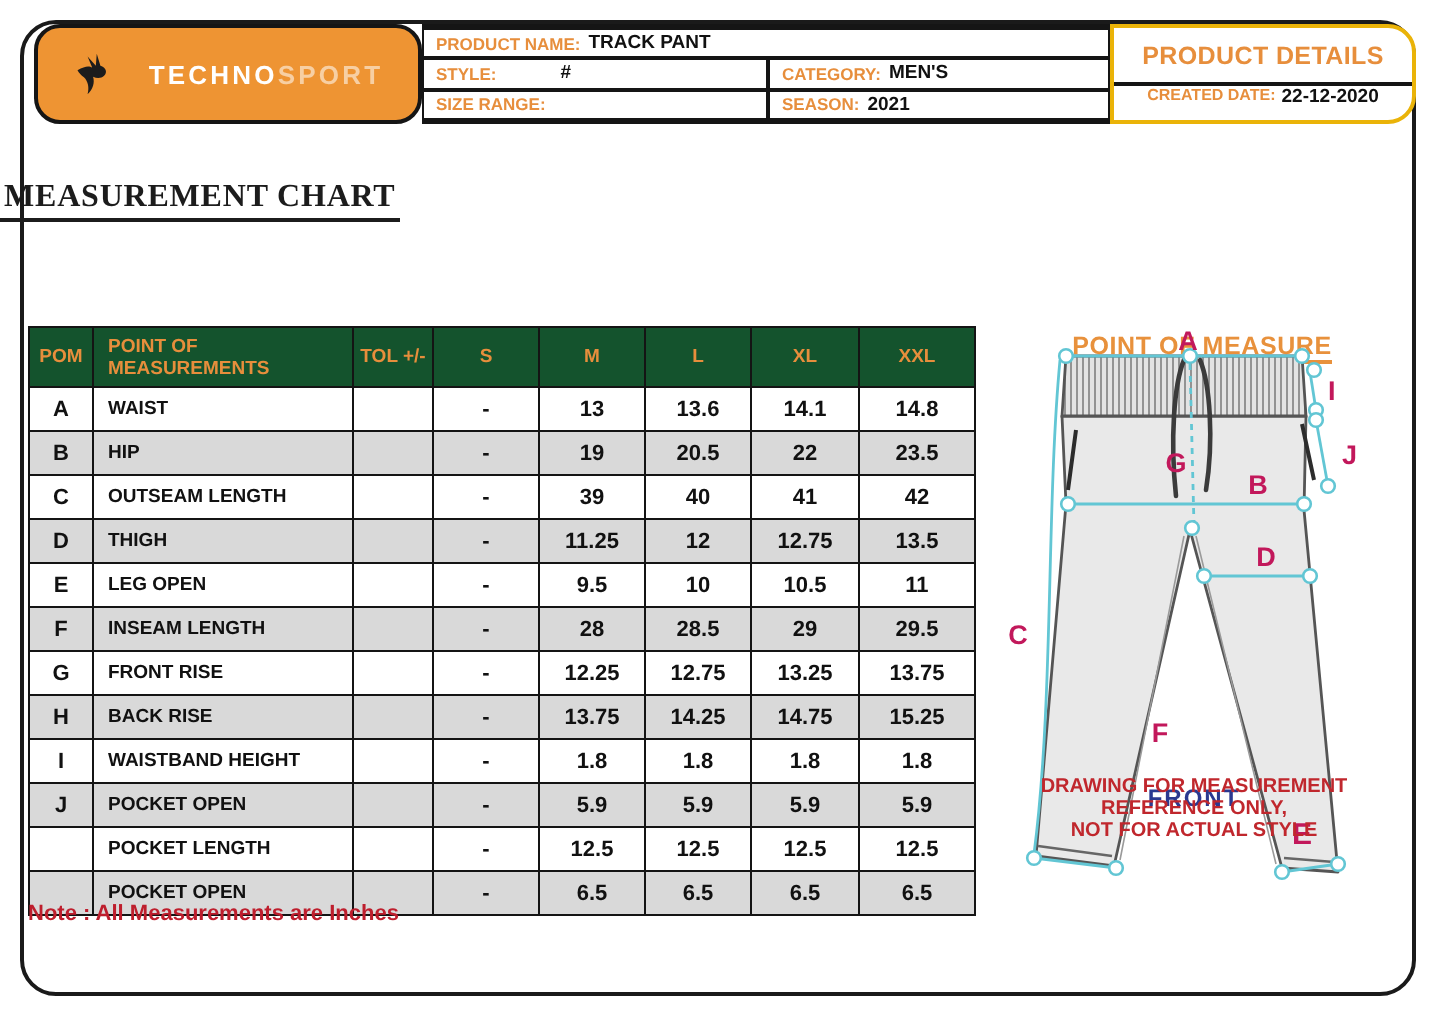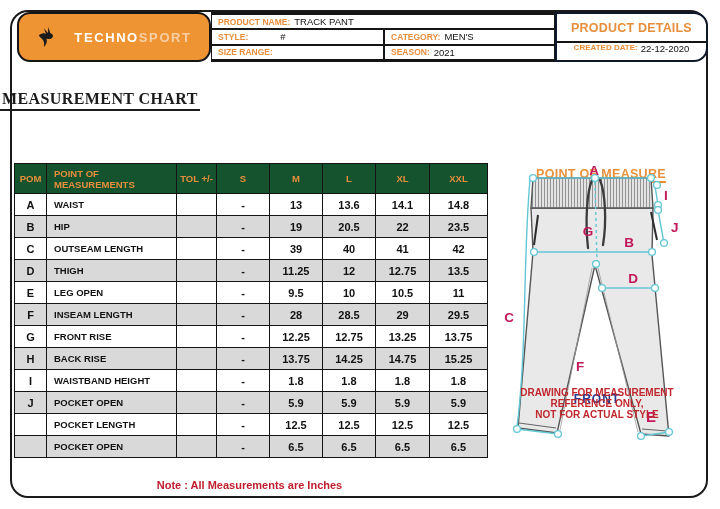--- a/index.html
+++ b/index.html
@@ -16,22 +16,22 @@
   .logo-text{font-weight:bold;font-size:13px;letter-spacing:1.6px;}
   .logo-text .p1{color:#ffffff;}
   .logo-text .p2{color:rgba(255,255,255,0.55);}
   .info-table{flex:1;display:flex;flex-direction:column;border-top:2px solid #151515;
         border-bottom:2px solid #151515;box-sizing:border-box;background:#fff;}
   .info-row{flex:1;display:flex;}
   .info-cell{display:flex;align-items:center;gap:4px;padding-left:6px;
         border:1px solid #151515;box-sizing:border-box;flex:1;white-space:nowrap;overflow:hidden;}
   .info-cell.w1{flex:none;width:173px;gap:32px;}
   .lab{color:#E78E3C;font-weight:bold;font-size:8.5px;}
-  .val{color:#111;font-weight:normal;font-size:9.5px;}
-  .details-box{width:153px;flex:none;border:2px solid #0f172a;border-radius:0 14px 14px 0;
+  .val{color:#111;font-weight:bold;font-size:9.5px;}
+  .details-box{width:153px;flex:none;border:2px solid #eab308;border-radius:0 14px 14px 0;
         box-sizing:border-box;display:flex;flex-direction:column;overflow:hidden;background:#fff;}
   .pd-row{flex:1;display:flex;align-items:center;justify-content:center;
         color:#E78E3C;font-weight:bold;font-size:12.5px;letter-spacing:.2px;}
   .cd-row{height:17px;border-top:2px solid #151515;display:flex;
         justify-content:center;gap:3px;white-space:nowrap;}
   .cd-row .lab{font-size:8px;}
   .cd-row .val{font-size:9.5px;}
 
   
   .chart-title{position:absolute;left:0;top:90px;width:720px;}
@@ -43,22 +43,22 @@
   table.meas{position:absolute;left:14px;top:163px;width:473px;border-collapse:collapse;
         table-layout:fixed;}
   table.meas th{background:#14532d;color:#E78E3C;font-size:9.5px;font-weight:bold;
         height:29px;border:1.5px solid #141414;padding:0;}
   table.meas th.name-h{text-align:left;padding-left:7px;}
   table.meas td{height:21px;border:1.5px solid #141414;font-size:11px;font-weight:bold;
         color:#111;text-align:center;padding:0;background:#fff;}
   table.meas td.name{text-align:left;padding-left:7px;font-size:9.5px;}
   table.meas tr.alt td{background:#D9D9D9;}
 
-  .note{position:absolute;left:14px;top:451px;width:471px;text-align:center;
-        color:#BE1E2D;font-weight:bold;font-size:11px;margin-top:28px;}
+  .note{position:absolute;left:14px;top:451px;width:471px;text-align:left;
+        color:#BE1E2D;font-weight:bold;font-size:11px;}
 
   
   .pom-title{position:absolute;left:492px;top:164px;width:218px;text-align:center;}
   .pom-title span{display:inline-block;color:#E8913C;font-weight:bold;font-size:12.5px;
         letter-spacing:.3px;border-bottom:2px solid #E8913C;padding-bottom:0px;}
   svg.pants{position:absolute;left:492px;top:160px;}
   .mag{font-weight:bold;font-size:13.5px;fill:#C2185B;font-family:"Liberation Sans",sans-serif;}
   .magE{font-size:15px;}
   .warn{font-weight:bold;font-size:10px;fill:#C0272D;font-family:"Liberation Sans",sans-serif;}
   .front{font-weight:bold;font-size:12px;fill:#2B3990;letter-spacing:1px;

